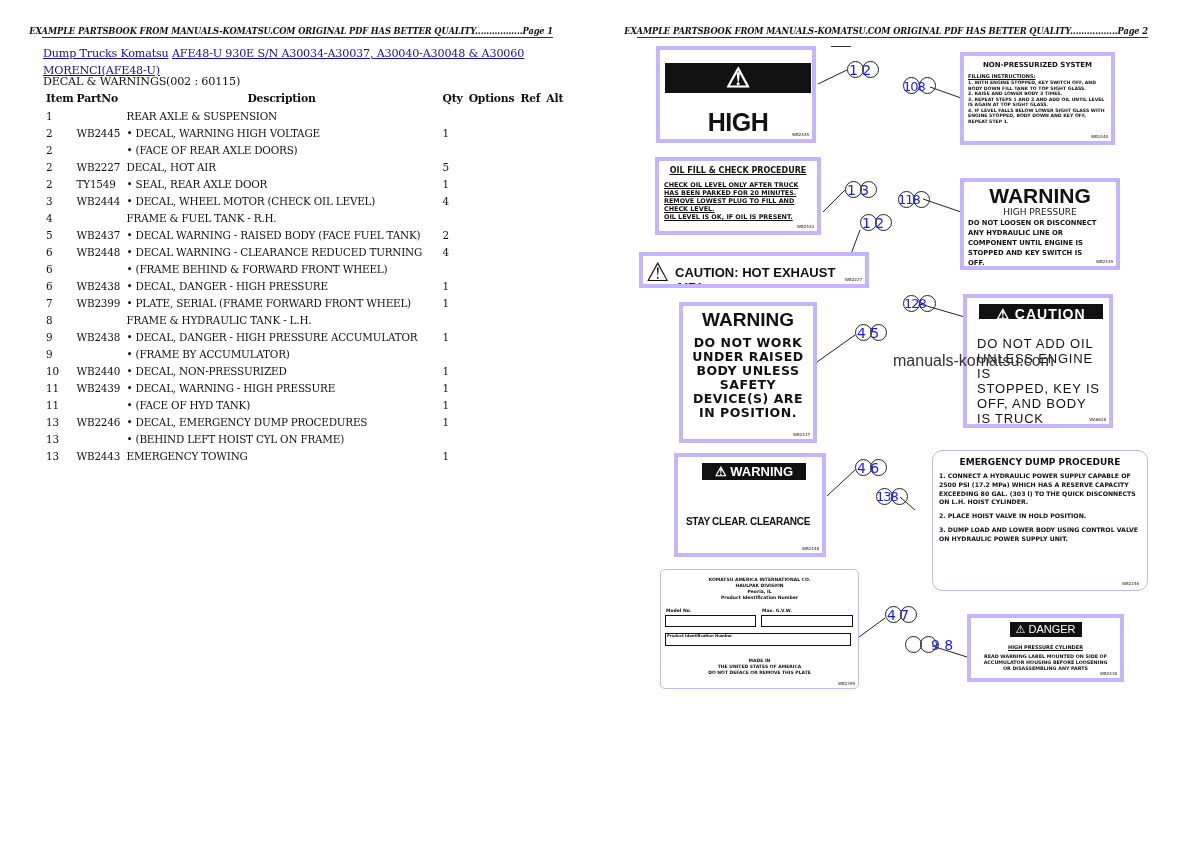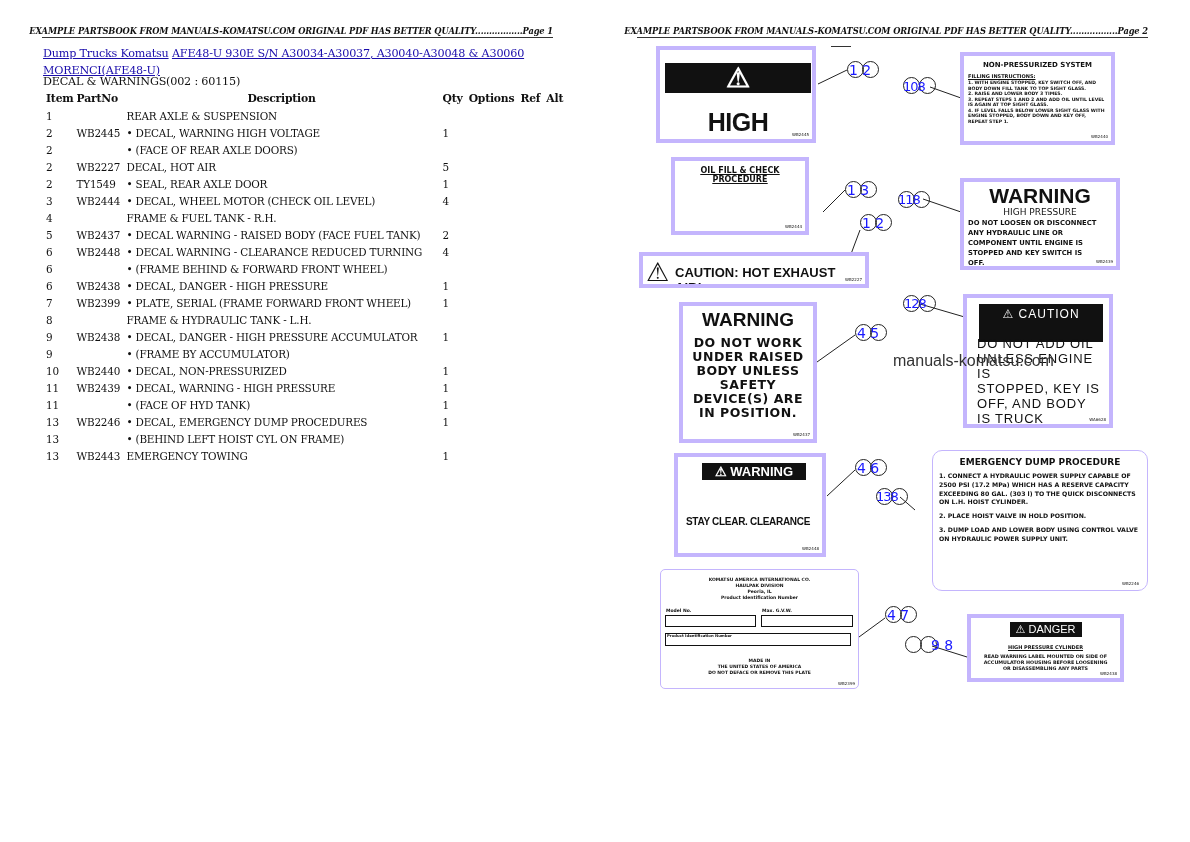--- a/index.html
+++ b/index.html
@@ -288,22 +288,29 @@
   <div class="decal" style="left:365px;top:52px;width:155px;height:93px;">
     <div style="font-size:7px;margin-top:5px;">NON-PRESSURIZED SYSTEM</div>
     <div class="small" style="font-size:5px;line-height:6px;margin:4px 4px 0;text-decoration:underline;">FILLING INSTRUCTIONS:</div>
     <div class="small" style="font-size:4.6px;line-height:5.5px;margin:1px 4px 0;">1. WITH ENGINE STOPPED, KEY SWITCH OFF, AND BODY DOWN FILL TANK TO TOP SIGHT GLASS.</div>
     <div class="small" style="font-size:4.6px;line-height:5.5px;margin:0 4px;">2. RAISE AND LOWER BODY 3 TIMES.</div>
     <div class="small" style="font-size:4.6px;line-height:5.5px;margin:0 4px;">3. REPEAT STEPS 1 AND 2 AND ADD OIL UNTIL LEVEL IS AGAIN AT TOP SIGHT GLASS.</div>
     <div class="small" style="font-size:4.6px;line-height:5.5px;margin:0 4px;">4. IF LEVEL FALLS BELOW LOWER SIGHT GLASS WITH ENGINE STOPPED, BODY DOWN AND KEY OFF, REPEAT STEP 1.</div>
     <div class="code">WB2440</div>
   </div>
 
-  <div class="decal" style="left:76px;top:157px;width:138px;height:78px;text-decoration:underline;">
+  <div class="decal" style="left:60px;top:157px;width:166px;height:78px;text-decoration:underline;">
     <div style="font-size:8px;margin-top:5px;text-decoration:underline;">OIL FILL &amp; CHECK PROCEDURE</div>
+    <div class="small" style="font-size:6.4px;line-height:8px;margin:6px 5px 0;">
+      <div>CHECK OIL LEVEL ONLY AFTER TRUCK</div>
+      <div>HAS BEEN PARKED FOR 20 MINUTES.</div>
+      <div>REMOVE LOWEST PLUG TO FILL AND</div>
+      <div>CHECK LEVEL.</div>
+      <div>OIL LEVEL IS OK, IF OIL IS PRESENT.</div>
+    </div>
     <div class="code">WB2444</div>
   </div>
 
   <div class="decal" style="left:365px;top:178px;width:160px;height:92px;">
     <div style="font-size:21px;line-height:22px;margin-top:3px;font-family:'Liberation Sans',sans-serif;">WARNING</div>
     <div style="font-size:9px;line-height:10px;font-weight:normal;">HIGH PRESSURE</div>
     <div class="small" style="font-size:6.8px;line-height:10px;margin:1px 4px 0;">
       <div>DO NOT LOOSEN OR DISCONNECT</div>
       <div>ANY HYDRAULIC LINE OR</div>
       <div>COMPONENT UNTIL ENGINE IS</div>
@@ -326,21 +333,21 @@
       <div>UNDER RAISED</div>
       <div>BODY UNLESS</div>
       <div>SAFETY</div>
       <div>DEVICE(S) ARE</div>
       <div>IN POSITION.</div>
     </div>
     <div class="code">WB2437</div>
   </div>
 
   <div class="decal" style="left:368px;top:294px;width:150px;height:134px;text-align:left;">
-    <div class="blk" style="position:absolute;left:12px;top:6px;width:124px;height:38px;font-size:12px;line-height:21px;font-weight:normal;text-align:center;letter-spacing:1px;font-family:'Liberation Sans',sans-serif;">
+    <div class="blk" style="position:absolute;left:12px;top:6px;width:124px;height:15px;font-size:14px;line-height:21px;font-weight:bold;text-align:center;letter-spacing:1px;font-family:'Liberation Sans',sans-serif;">
       <span>⚠</span>
       <span>CAUTION</span>
     </div>
     <div style="position:absolute;left:10px;top:38px;font-size:13px;line-height:15px;font-weight:normal;letter-spacing:0.8px;font-family:'Liberation Sans',sans-serif;">
       <div>DO NOT ADD OIL</div>
       <div>UNLESS ENGINE IS</div>
       <div>STOPPED, KEY IS</div>
       <div>OFF, AND BODY</div>
       <div>IS TRUCK</div>
     </div>

